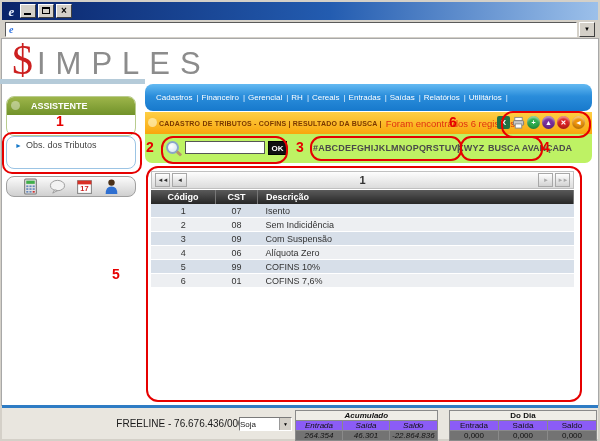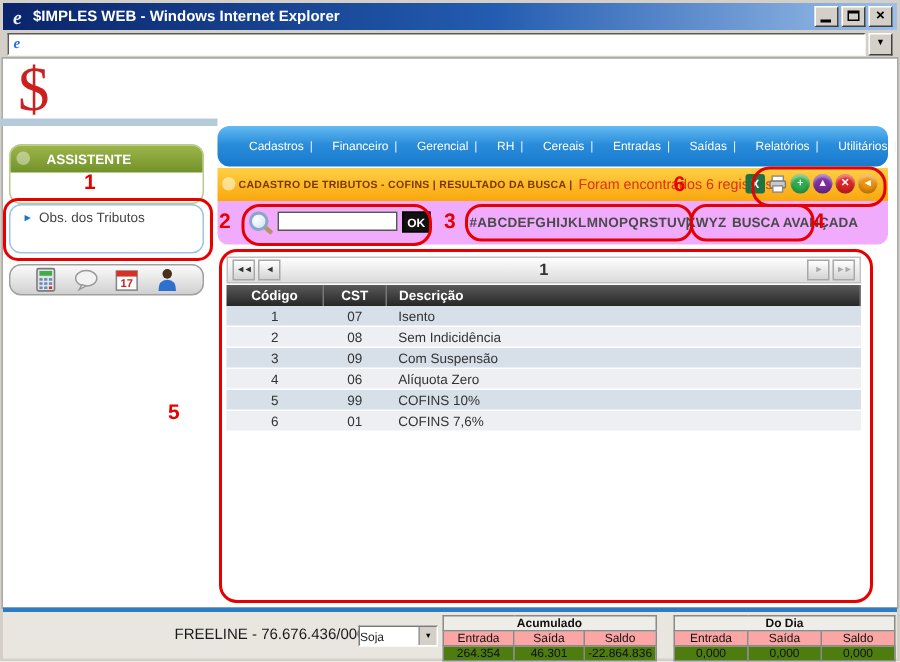--- a/index.html
+++ b/index.html
@@ -42,42 +42,42 @@
   .page{position:absolute;left:2px;top:39px;width:596px;height:366px;background:#fff;
     outline:1px solid #a8a8a8;}
   .logo{position:absolute;left:12px;top:40px;display:flex;align-items:baseline;}
   .logo-dollar{color:#cc1f1f;font-family:"Liberation Serif",serif;font-size:42px;line-height:40px;font-weight:400;}
   .logo-rest{color:#8c8c8c;font-size:31px;line-height:31px;letter-spacing:10px;font-weight:400;margin-left:4px;}
   .side-strip{position:absolute;left:0;top:79px;width:145px;height:5px;background:#b5cbd9;}
   
   .nav{position:absolute;left:145px;top:84px;width:447px;height:27px;
     background:linear-gradient(#64baf2,#2a8ddb 45%,#1779cc);
     border-radius:8px;display:flex;align-items:center;padding-left:11px;box-sizing:border-box;}
-  .nav-item{color:#fff;font-size:8px;white-space:nowrap;cursor:pointer;margin-left:10px;}
+  .nav-item{color:#fff;font-size:8px;white-space:nowrap;cursor:pointer;}
   .nav-item::after{content:"|";margin:0 3px 0 4px;color:#e8f4ff;}
   
   .crumb{position:absolute;left:145px;top:112px;width:447px;height:22px;
     background:linear-gradient(#fecf45,#f9a70d);
     display:flex;align-items:center;padding-left:14px;box-sizing:border-box;}
   .crumb::before{content:"";position:absolute;left:3px;top:6px;width:9px;height:9px;
     border-radius:50%;background:rgba(255,255,230,.55);}
   .crumb-title{color:#7a3800;font-weight:bold;font-size:7px;letter-spacing:.2px;white-space:nowrap;}
   .crumb-result{color:#e03010;font-size:9.5px;margin-left:4px;white-space:nowrap;}
   .crumb-icons{position:absolute;right:7px;top:4px;display:flex;gap:2px;align-items:center;}
   .cicon{width:13px;height:13px;display:flex;align-items:center;justify-content:center;}
   .cicon-excel{background:#1f7244;border-radius:2px;color:#fff;font-size:8px;font-weight:bold;line-height:13px;}
   .circle{border-radius:50%;color:#fff;font-weight:bold;font-size:7px;line-height:13px;text-align:center;
     box-shadow:inset 0 -2px 3px rgba(0,0,0,.25), inset 0 2px 2px rgba(255,255,255,.5);}
   .circle-add{background:#2fae4f;}
   .circle-up{background:#7b2f9e;}
   .circle-close{background:#dd2424;}
   .circle-back{background:#ef940c;}
   
   .searchbar{position:absolute;left:145px;top:134px;width:447px;height:29px;
-    background:#f0abfc;border-radius:0 0 7px 7px;}
+    background:#bef264;border-radius:0 0 7px 7px;}
   .mag{position:absolute;left:21px;top:7px;width:9px;height:9px;border:2px solid #8aa6c8;
     border-radius:50%;background:radial-gradient(circle at 35% 35%,#fff,#cfe0f0);}
   .mag::after{content:"";position:absolute;width:6px;height:3px;background:#b7946a;
     right:-5px;bottom:-3px;transform:rotate(40deg);border-radius:1px;}
   .search-input{position:absolute;left:40px;top:7px;width:80px;height:13px;
     border:1px solid #555;background:#fff;font-size:9px;padding:0 2px;box-sizing:border-box;}
   .ok-btn{position:absolute;left:123px;top:7px;width:19px;height:14px;background:#111;
     color:#fff;font-size:8px;font-weight:bold;border:1px solid #000;line-height:11px;
     text-align:center;padding:0;cursor:pointer;}
   .alphabet{position:absolute;left:168px;top:9px;font-size:9px;font-weight:bold;color:#4a4a4a;letter-spacing:.2px;}
@@ -126,53 +126,53 @@
   .grp-label{position:absolute;left:196px;top:11px;width:51px;text-align:right;font-size:9px;color:#222;padding-left:40px;}
   .grp-select{position:absolute;left:237px;top:9px;width:53px;height:14px;background:#fff;
     border:1px solid;border-color:#7a7a7a #fff #fff #7a7a7a;display:flex;align-items:center;
     box-sizing:border-box;cursor:pointer;}
   .grp-value{flex:1;font-size:8px;padding-left:0;color:#222;white-space:nowrap;overflow:hidden;}
   .grp-btn{width:12px;height:100%;background:#d4d0c8;border-left:1px solid #999;
     font-size:5px;line-height:12px;text-align:center;color:#000;box-sizing:border-box;}
   .mini-table{position:absolute;top:2px;border-collapse:collapse;font-size:8px;color:#111;}
   .mini-table td,.mini-table th{border:1px solid #8a8a8a;height:8px;padding:0 2px;text-align:center;}
   .mini-table .mt-title{font-weight:bold;background:#efede7;}
-  .mini-table .mt-head{background:#fca5a5;}
-  .mini-table .mt-val{background:#4d7c0f;}
-  .mt-acum{left:293px;}  .mt-acum td,.mt-acum th{min-width:42px;}
+  .mini-table .mt-head{background:#8b5cf6;}
+  .mini-table .mt-val{background:#737373;}
+  .mt-acum{left:293px;font-style:italic;}  .mt-acum td,.mt-acum th{min-width:42px;}
   .mt-dia{left:447px;}   .mt-dia td,.mt-dia th{min-width:44px;}
   
   .ann{position:absolute;border:2px solid #e60000;pointer-events:none;z-index:50;}
   .ann-num{position:absolute;color:#e60000;font-weight:bold;font-size:14px;z-index:51;pointer-events:none;}
 </style>
 </head>
 <body>
 
 <div class="titlebar">
   <span class="ie-logo">e</span>
-  <span class="title-text">$IMPLES WEB - Windows Internet Explorer</span>
   <span class="win-btn">
       <span class="glyph-min"></span>
     </span>
   <span class="win-btn">
       <span class="glyph-max"></span>
     </span>
   <span class="win-btn glyph-close">×</span>
 </div>
 <div class="urlbar">
   <div class="url-field">
     <span class="url-ie">e</span>
   </div>
   <span class="url-drop">▼</span>
 </div>
 
 <div class="page"></div>
 
 <div class="logo">
   <span class="logo-dollar">$</span>
+  <span class="logo-rest">IMPLES</span>
 </div>
 <div class="side-strip"></div>
 
 <div class="nav">
   <span class="nav-item">Cadastros</span>
   <span class="nav-item">Financeiro</span>
   <span class="nav-item">Gerencial</span>
   <span class="nav-item">RH</span>
   <span class="nav-item">Cereais</span>
   <span class="nav-item">Entradas</span>

